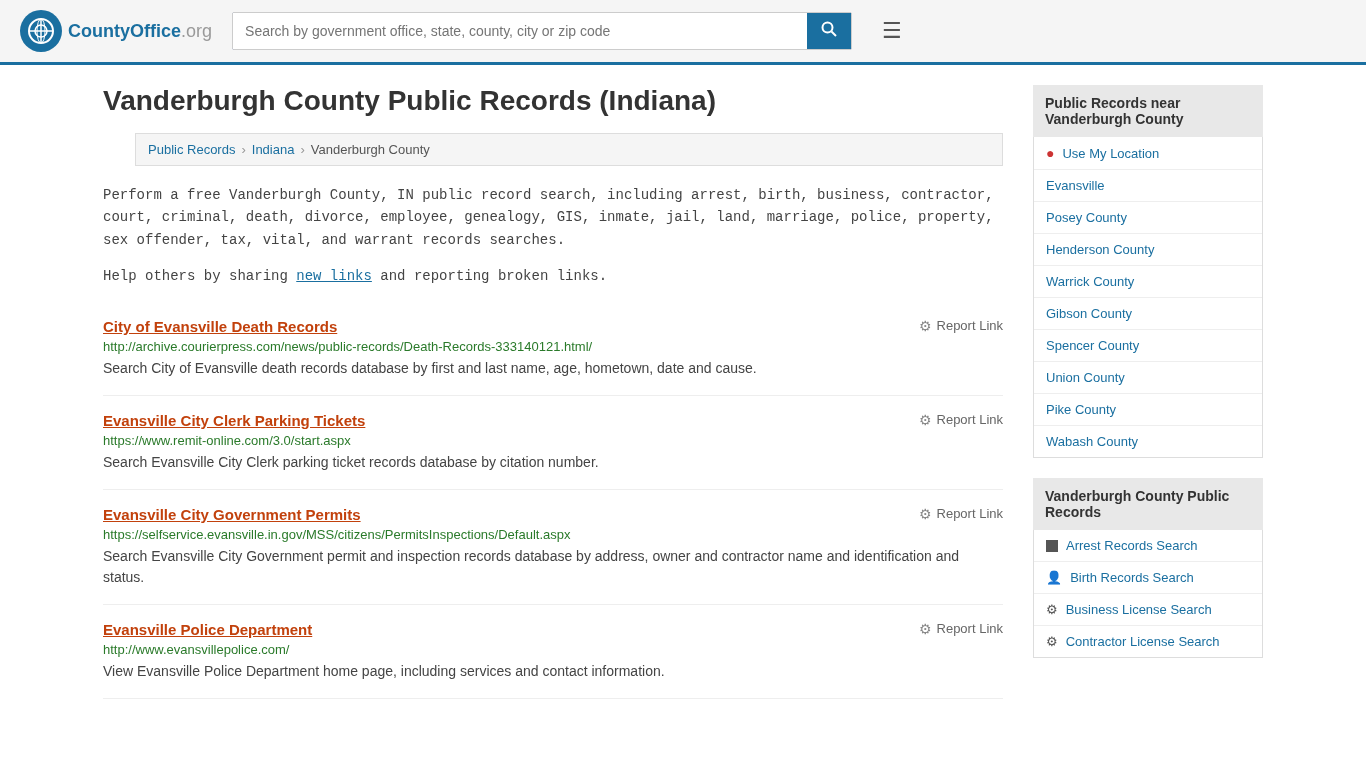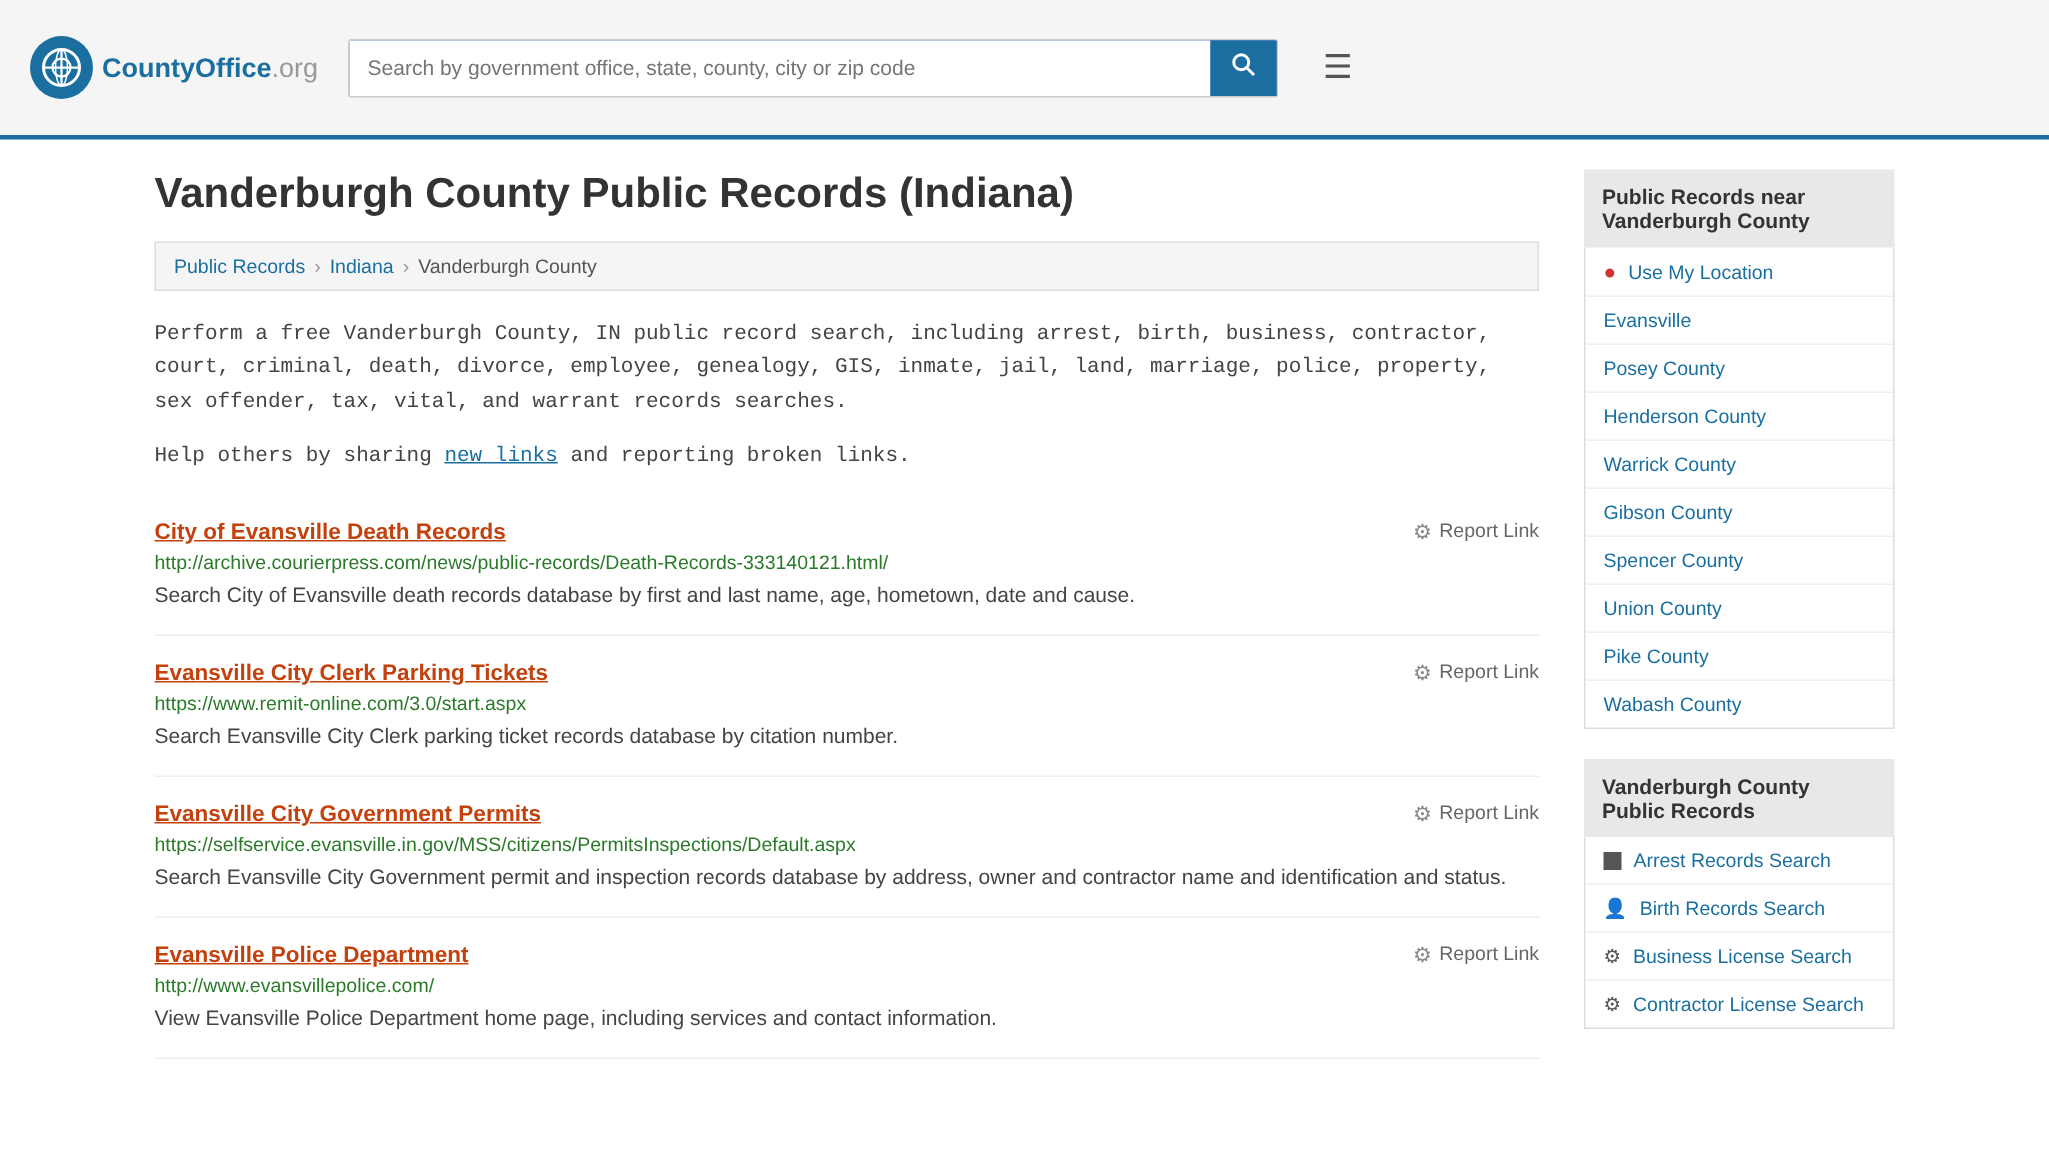--- a/index.html
+++ b/index.html
@@ -2,21 +2,21 @@
 <html><head>
   <meta charset="utf-8">
   <style>
     * { box-sizing: border-box; margin: 0; padding: 0; }
     body { font-family: Arial, sans-serif; font-size: 14px; color: #333; background: #fff; }
 
     
     .header {
       background: #f5f5f5;
       border-bottom: 3px solid #1a6fa0;
-      padding: 24px 20px;
+      padding: 10px 20px;
       display: flex;
       align-items: center;
       gap: 20px;
     }
     .logo-area {
       display: flex;
       align-items: center;
       gap: 6px;
       text-decoration: none;
     }
@@ -77,21 +77,21 @@
       margin: 0 auto;
       padding: 20px;
       display: flex;
       gap: 30px;
     }
     .content-area {
       flex: 1;
       min-width: 0;
     }
     .sidebar {
-      width: 207px;
+      width: 230px;
       flex-shrink: 0;
     }
 
     
     .page-title {
       font-size: 28px;
       font-weight: bold;
       color: #333;
       margin-bottom: 16px;
     }
@@ -100,20 +100,21 @@
     .breadcrumb {
       background: #f5f5f5;
       border: 1px solid #ddd;
       padding: 8px 12px;
       font-size: 13px;
       color: #555;
       margin-bottom: 18px;
       display: flex;
       align-items: center;
       gap: 6px;
+      margin-left: 32px;
     }
     .breadcrumb a {
       color: #1a6fa0;
       text-decoration: none;
     }
     .breadcrumb-sep { color: #999; }
 
     
     .description {
       font-size: 14px;

